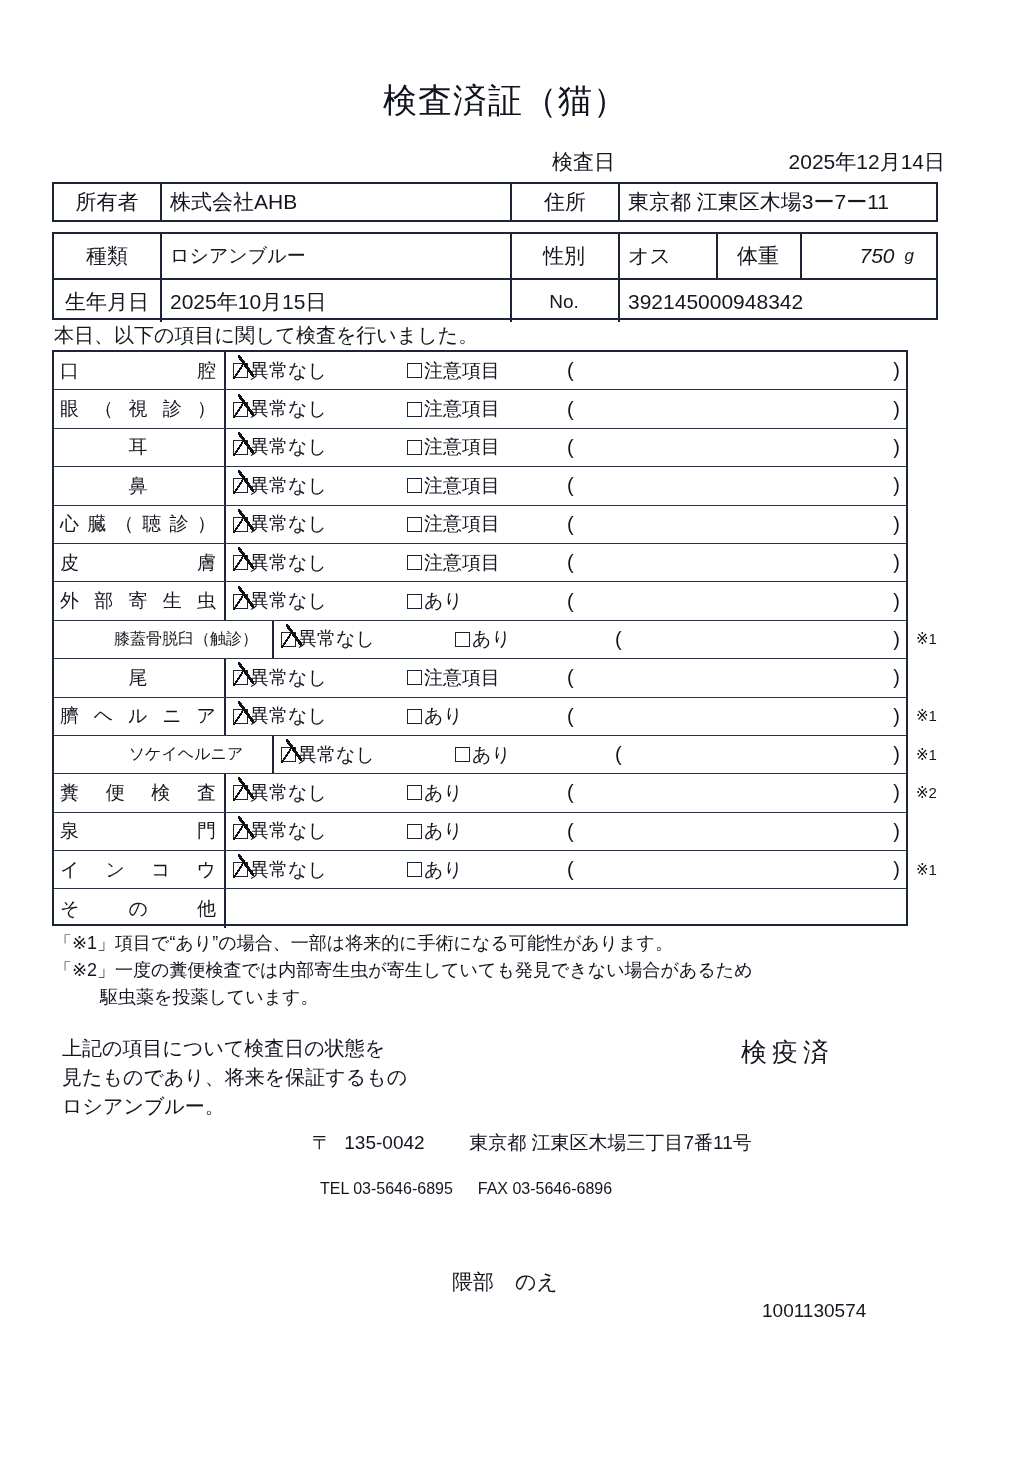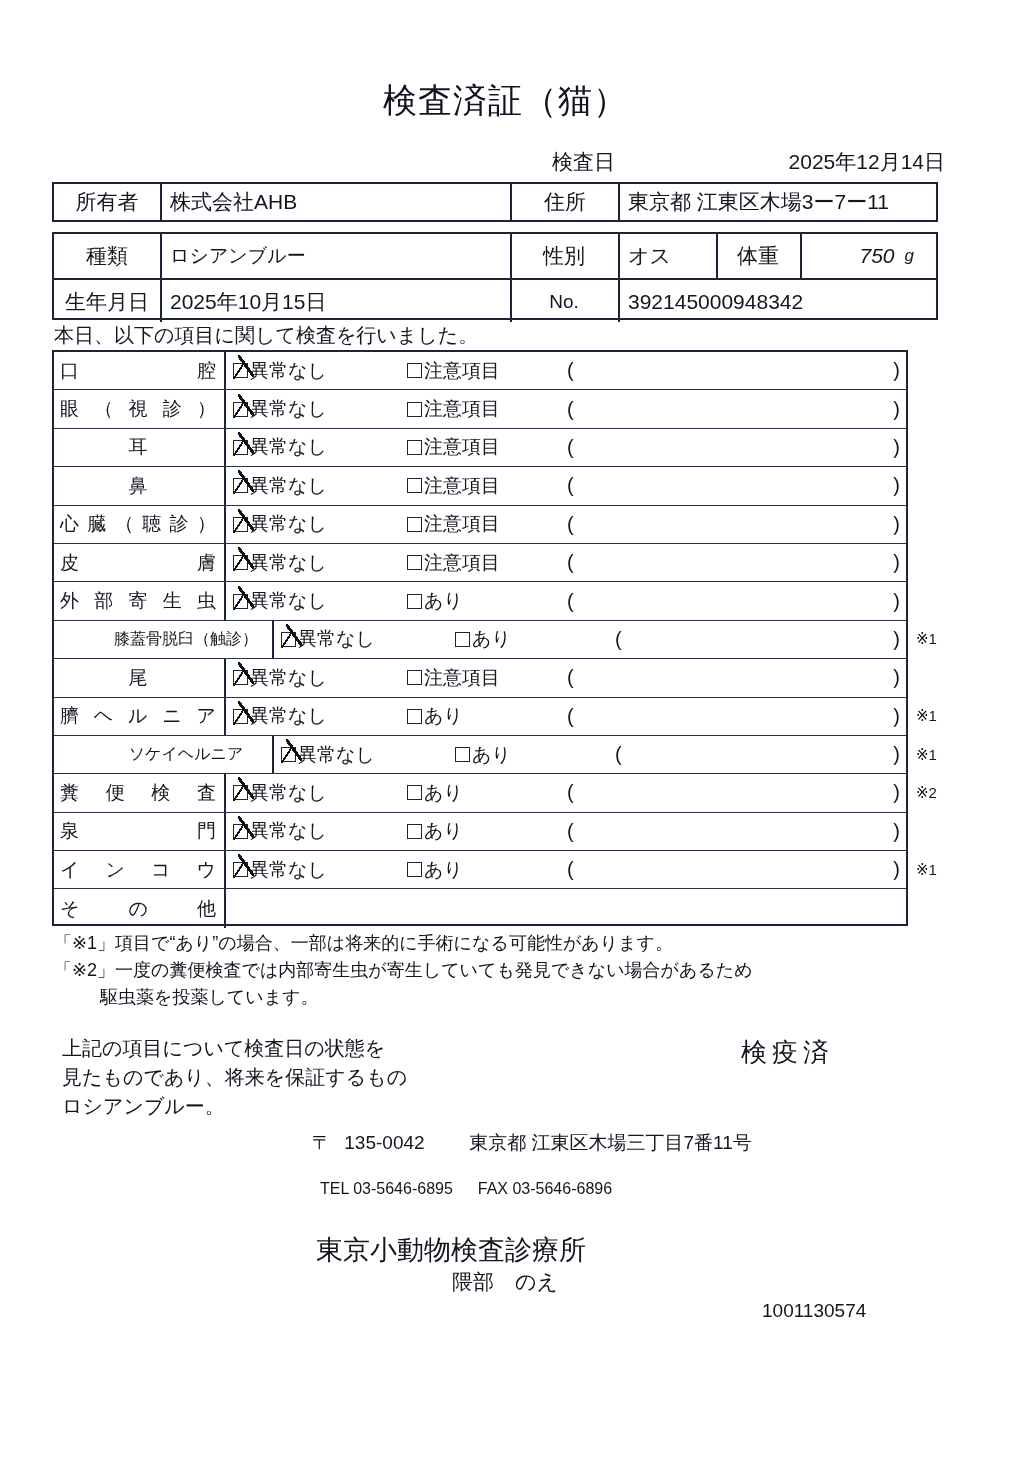--- a/index.html
+++ b/index.html
@@ -640,17 +640,16 @@
     <span>〒</span>
     <span style="margin-left:8px;">135-0042</span>
     <span class="gap"></span>
     <span>東京都 江東区木場三丁目7番11号</span>
   </div>
   <div class="tel-line">
     <span>TEL 03-5646-6895</span>
     <span style="display:inline-block;width:16px;"></span>
     <span>FAX 03-5646-6896</span>
   </div>
-  <div class="clinic-name">東京小動物検査診療所</div>
   <div class="vet-name">隈部　のえ</div>
   <div class="doc-number">1001130574</div>
 
 </div>
 
 </body></html>

